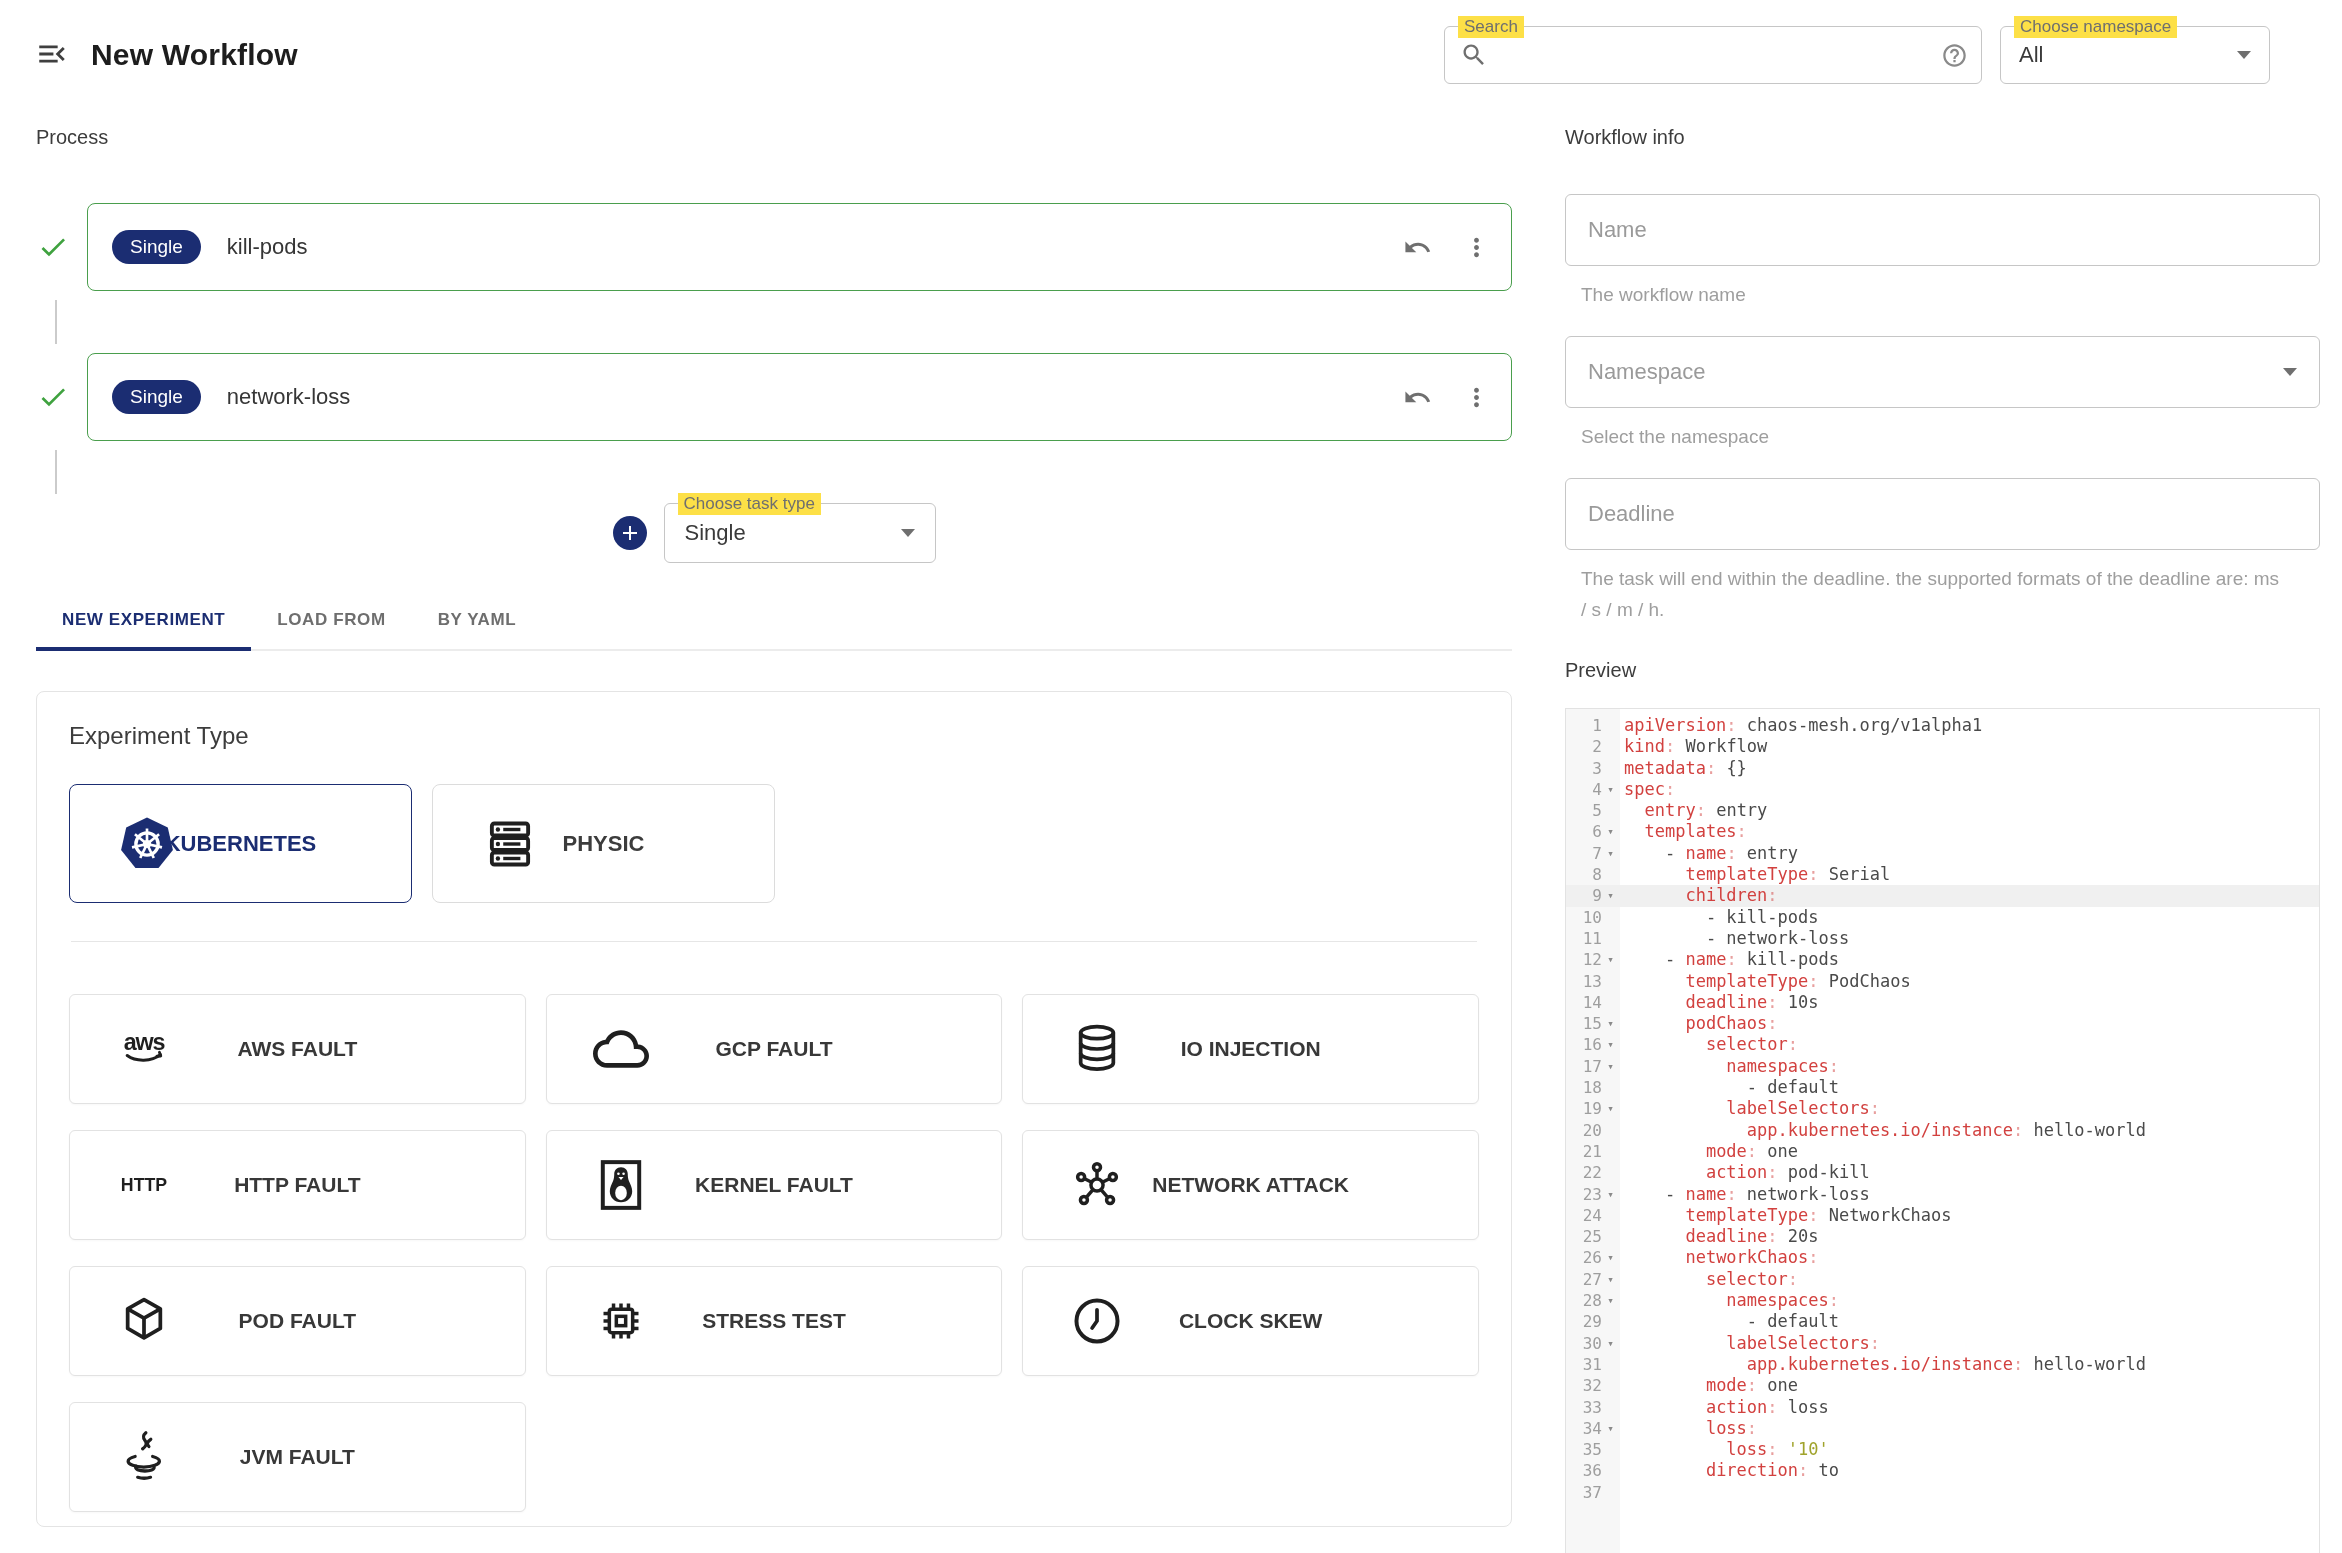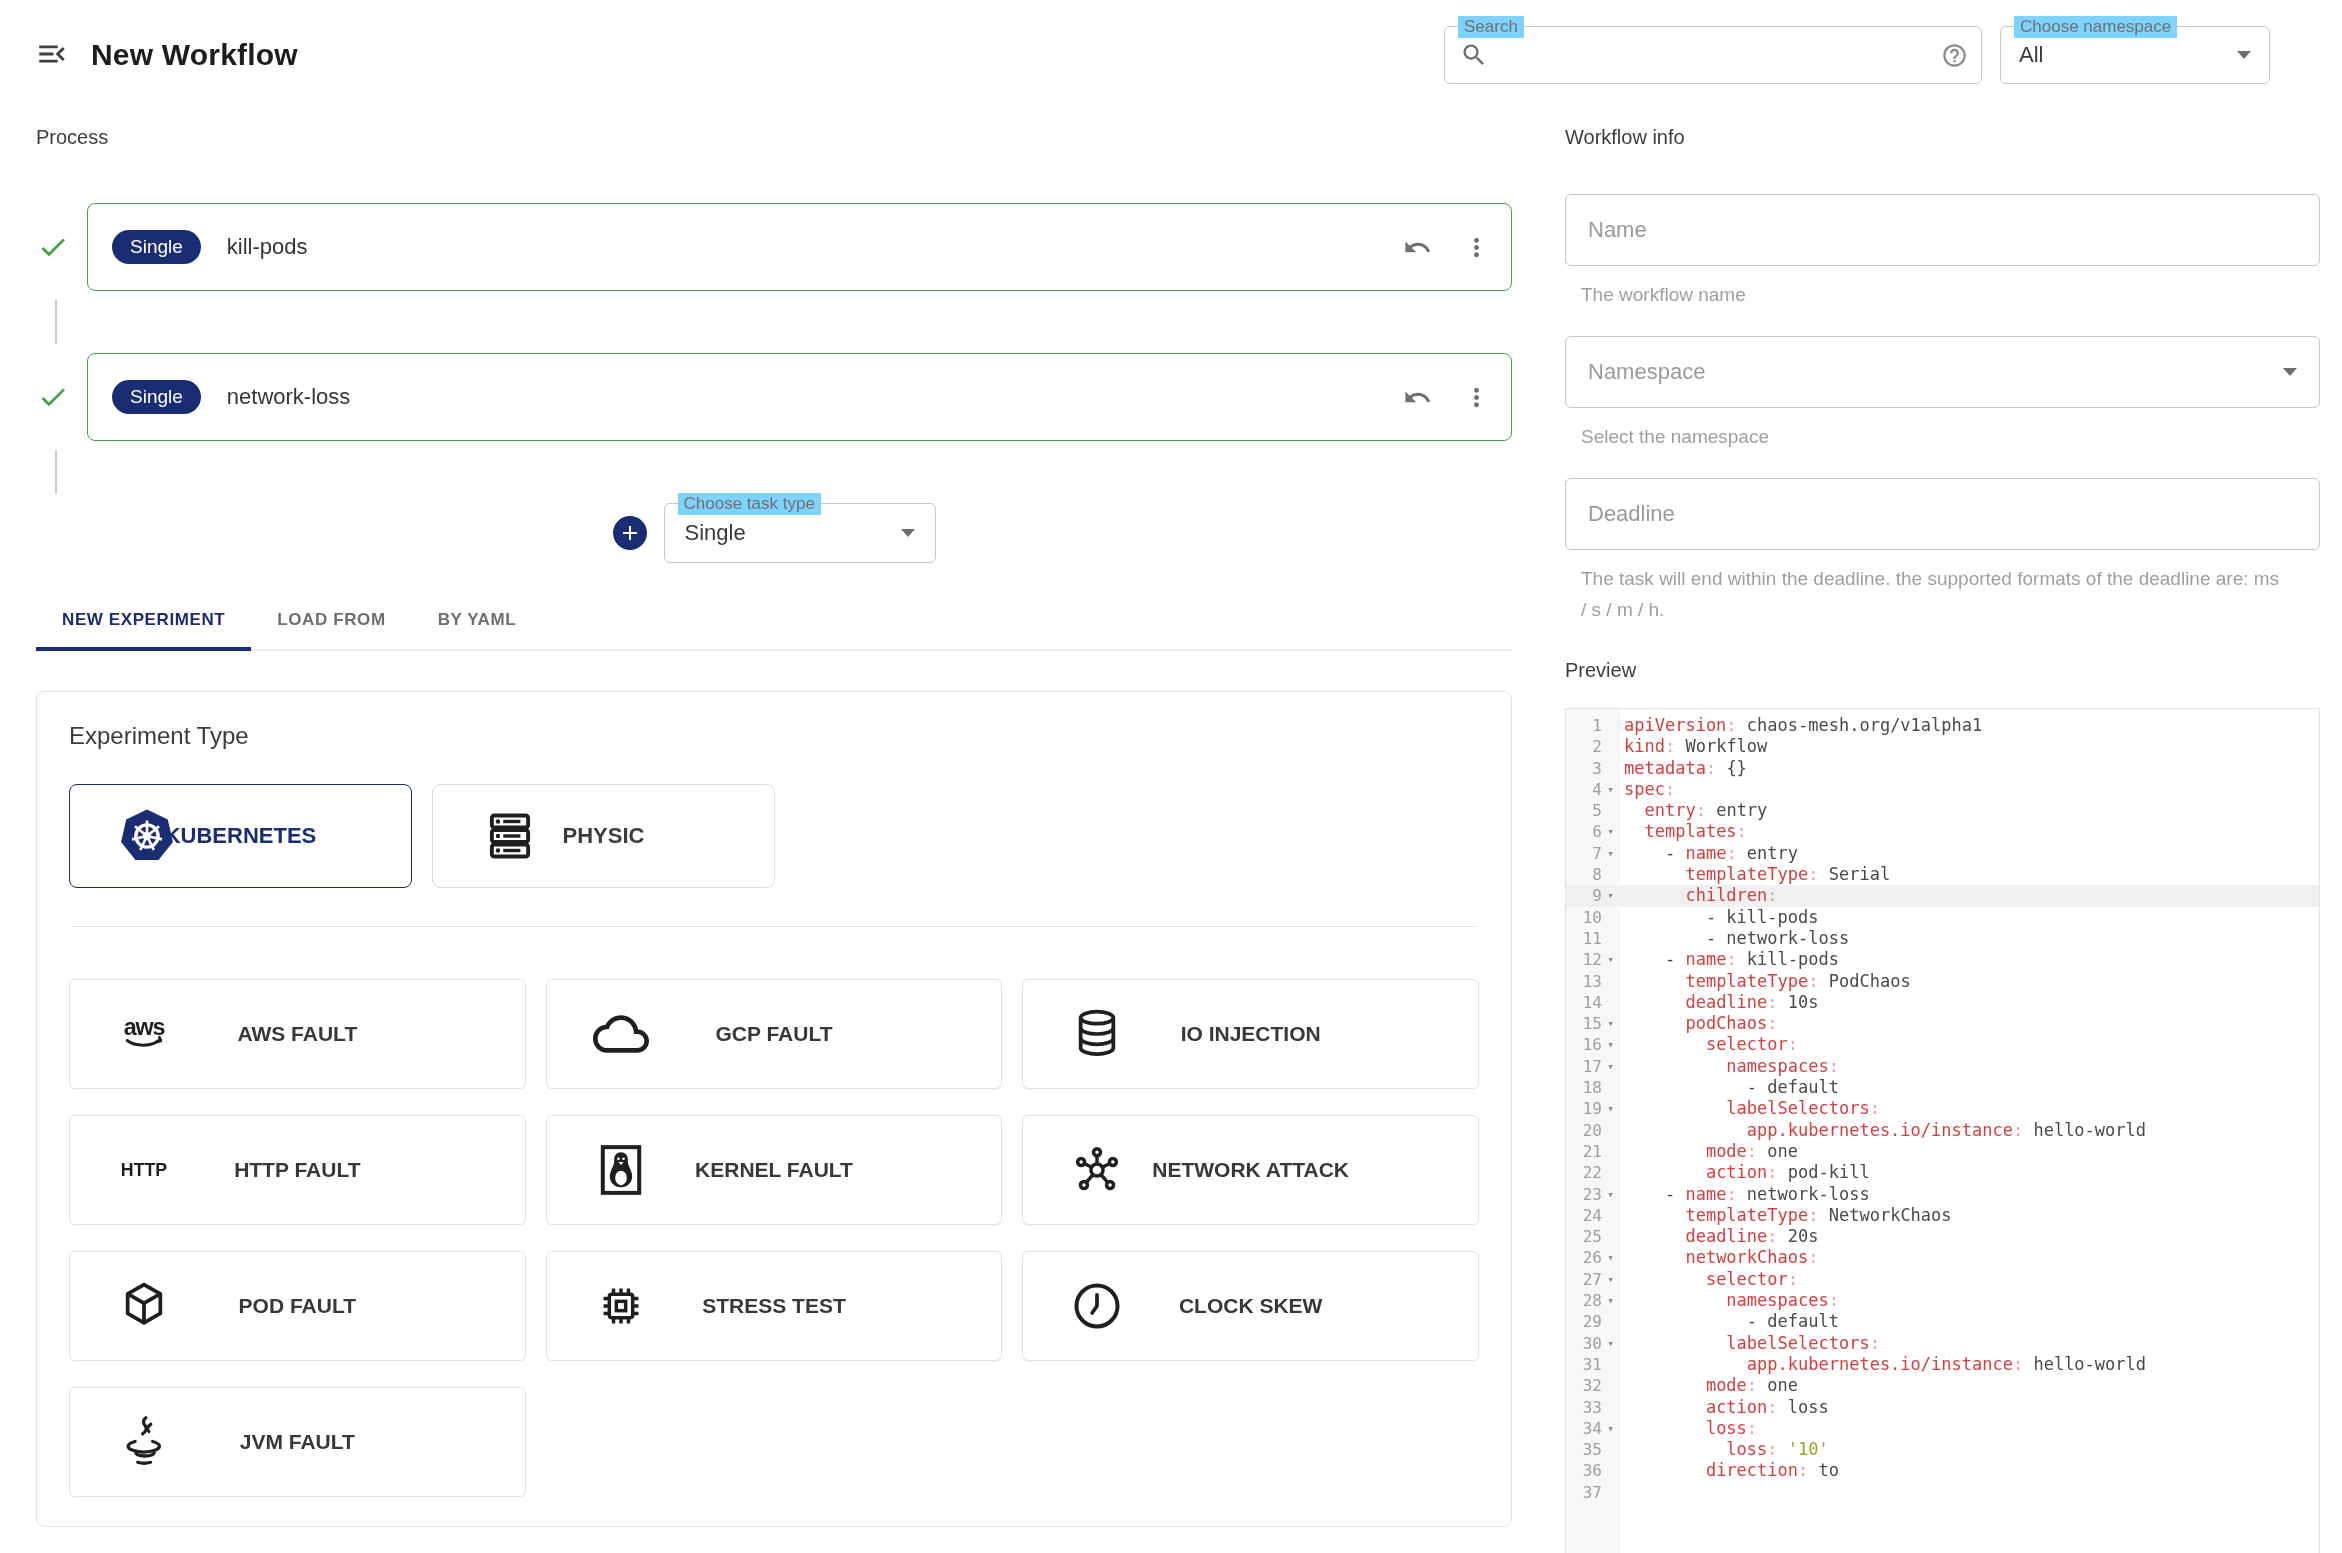--- a/index.html
+++ b/index.html
@@ -8,21 +8,21 @@
 
   
   .appbar { display: flex; align-items: center; height: 100px; padding: 10px 72px 0 33px; }
   .menu-btn { width: 38px; height: 38px; color: #3f3f3f; background: none; border: none; cursor: pointer; }
   .menu-btn svg { width: 34px; height: 34px; }
   .app-title { font-size: 30px; font-weight: 700; color: #1d1d1d; margin-left: 20px; letter-spacing: .2px; }
   .appbar-right { margin-left: auto; display: flex; align-items: center; gap: 18px; }
 
   .field-outline { position: relative; border: 1px solid #c6c6c6; border-radius: 6px; height: 58px;
                    display: flex; align-items: center; background: #fff; }
-  .legend { position: absolute; top: -11px; left: 13px; background: #7dd3fc; padding: 0 6px;
+  .legend { position: absolute; top: -11px; left: 13px; background: #fde047; padding: 0 6px;
             font-size: 17px; color: #6f6f6f; line-height: 22px; white-space: nowrap; }
   .search-field { width: 538px; }
   .search-field .mag { margin-left: 15px; color: #6f6f6f; width: 28px; height: 28px; }
   .search-input { border: none; outline: none; flex: 1; font-size: 22px; margin-left: 10px; min-width: 0; }
   .search-field .help { margin-left: auto; margin-right: 13px; color: #8a8a8a; width: 27px; height: 27px; cursor: pointer; }
   .ns-field { width: 270px; padding: 0 18px; font-size: 22px; color: #3a3a3a; cursor: pointer; }
   .dd-arrow { width: 0; height: 0; border-left: 7px solid transparent; border-right: 7px solid transparent;
               border-top: 8px solid #6f6f6f; margin-left: auto; }
 
   
@@ -55,21 +55,21 @@
   .tabs { display: flex; margin-top: 28px; border-bottom: 2px solid #ececec; }
   .tab { position: relative; padding: 0 26px; height: 58px; display: flex; align-items: center;
          font-size: 17px; font-weight: 600; letter-spacing: .6px; color: #6e6e6e; cursor: pointer; }
   .tab.active { color: #1b2d72; }
   .tab.active::after { content: ""; position: absolute; left: 0; right: 0; bottom: -2px; height: 4px; background: #1b2d72; }
 
   
   .exp-container { margin-top: 40px; border: 1px solid #e4e4e4; border-radius: 8px; padding: 30px 32px 36px; height: 836px; overflow: hidden; }
   .exp-h { font-size: 24px; font-weight: 400; color: #3c3c3c; }
   .type-row { display: flex; gap: 20px; margin-top: 34px; }
-  .type-card { width: 343px; height: 104px; border: 1px solid #dcdcdc; border-radius: 8px; position: relative;
+  .type-card { width: 343px; height: 119px; border: 1px solid #dcdcdc; border-radius: 8px; position: relative;
                display: flex; align-items: center; justify-content: center; font-size: 22px; font-weight: 600;
                color: #3c3c3c; background: #fff; cursor: pointer; }
   .type-card.selected { border-color: #1b2d72; color: #1b2d72; }
   .type-icon { position: absolute; left: 48px; width: 58px; height: 58px; }
   .type-card .dark-icon { color: #1f1f1f; }
   .exp-divider { height: 1px; background: #e6e6e6; margin: 38px 2px 0; }
   .kind-grid { display: grid; grid-template-columns: repeat(3, 1fr); gap: 26px 20px; margin-top: 52px; }
   .kind-card { height: 110px; border: 1px solid #e2e2e2; border-radius: 6px; position: relative; background: #fff;
                display: flex; align-items: center; justify-content: center; font-size: 21px; font-weight: 600;
                color: #383838; cursor: pointer; box-shadow: 0 1px 2px rgba(0,0,0,.03); }

